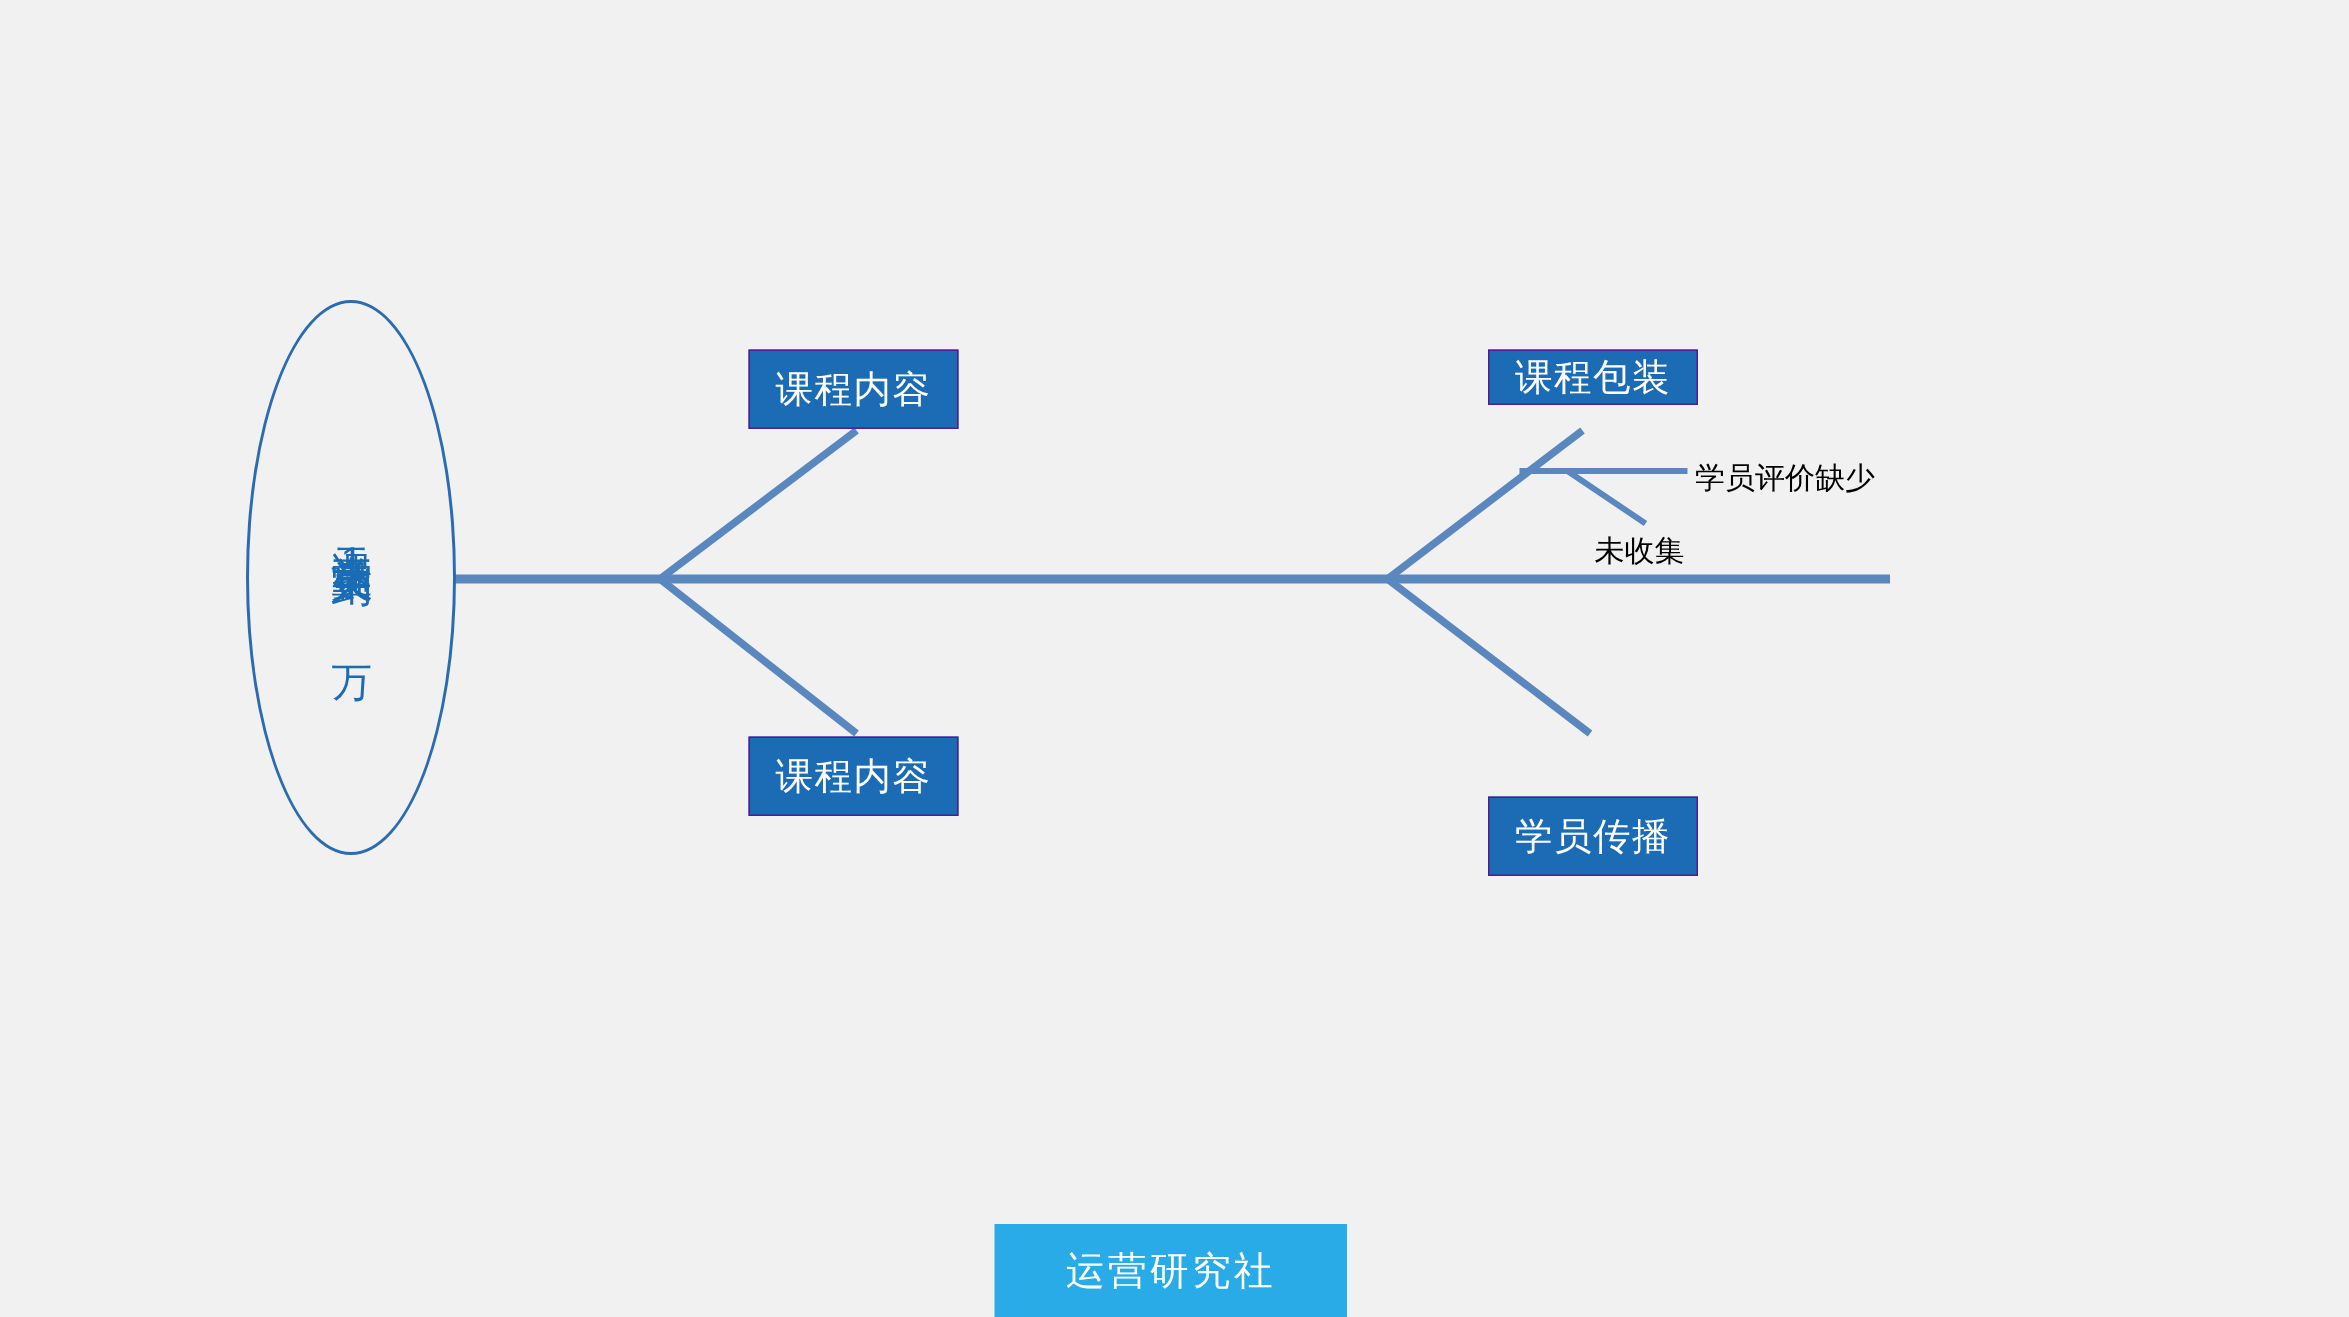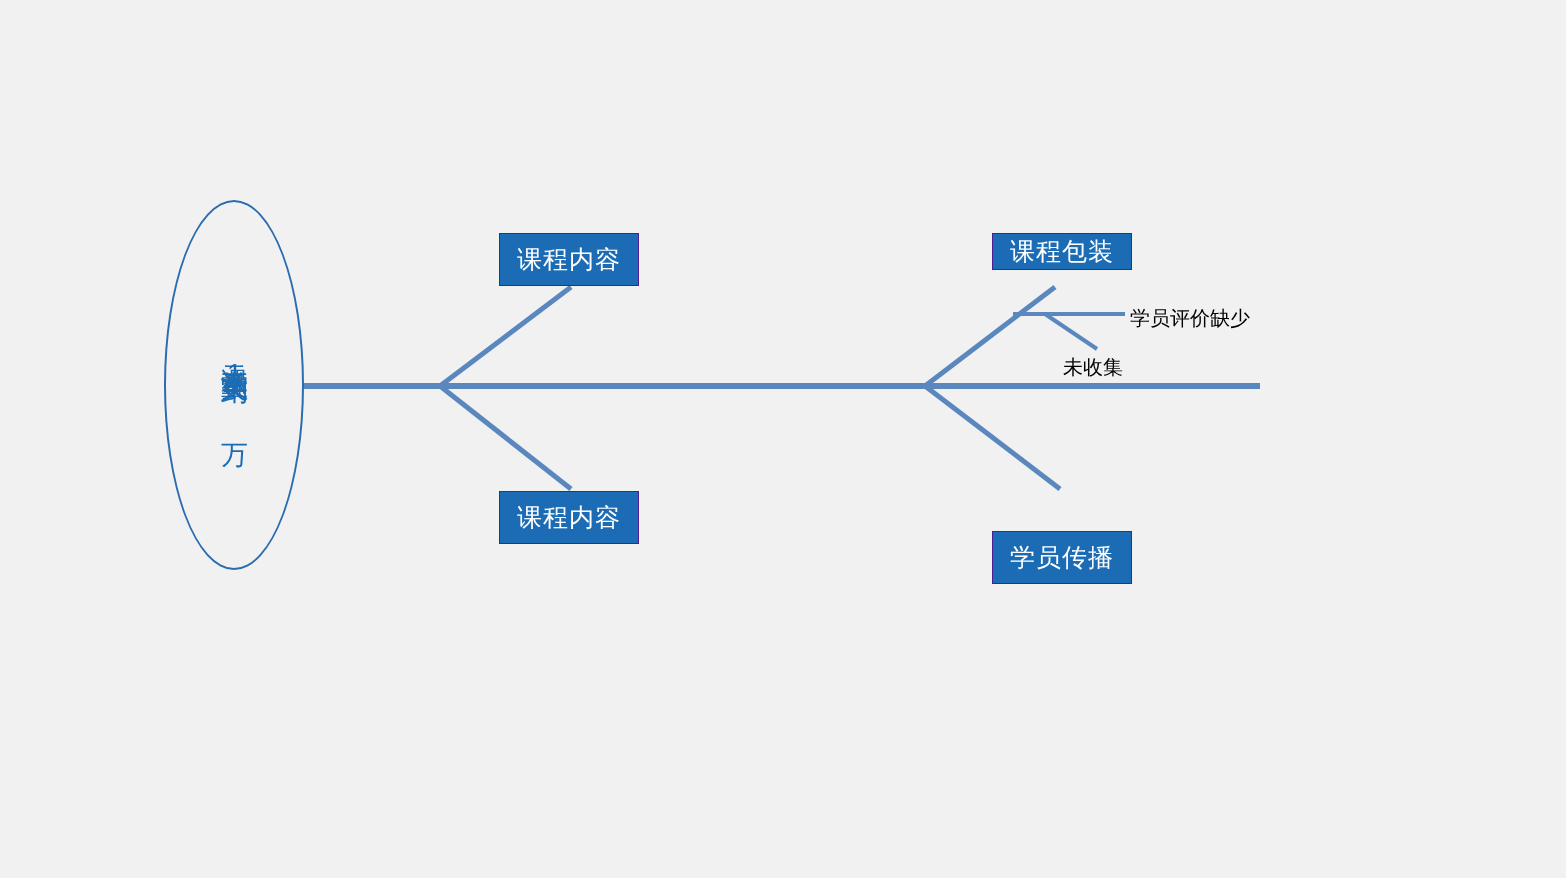--- a/index.html
+++ b/index.html
@@ -152,14 +152,17 @@
   </div>
 
   <div id="box-spread" class="cause-box">
     <span>学员传播</span>
   </div>
 
   <div id="label-review" class="sub-label">学员评价缺少</div>
 
   <div id="label-notcollected" class="sub-label">未收集</div>
 
+  <div id="brand-banner">
+    <span>运营研究社</span>
+  </div>
 
 </div>
 
 </body></html>

